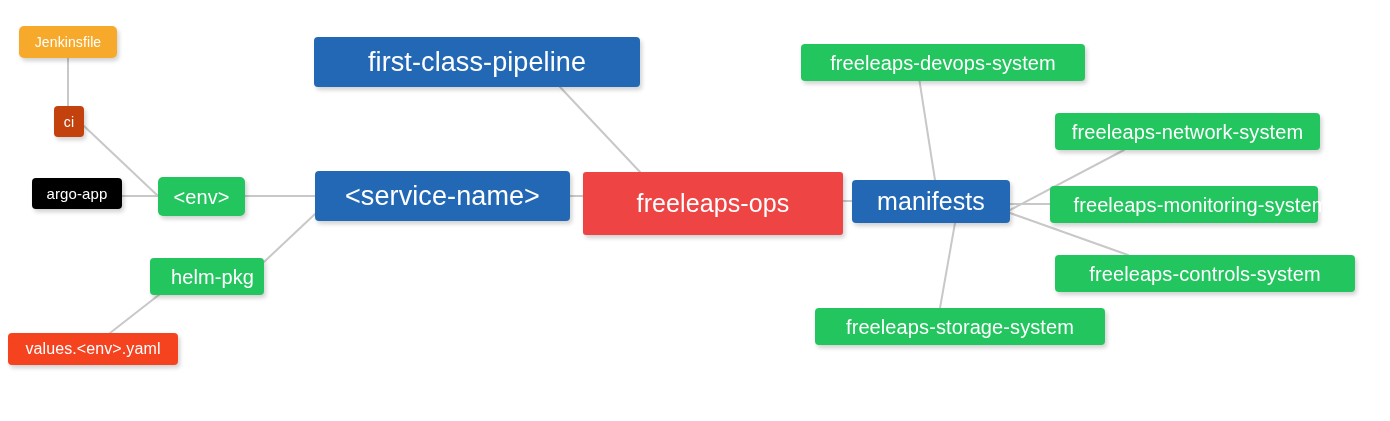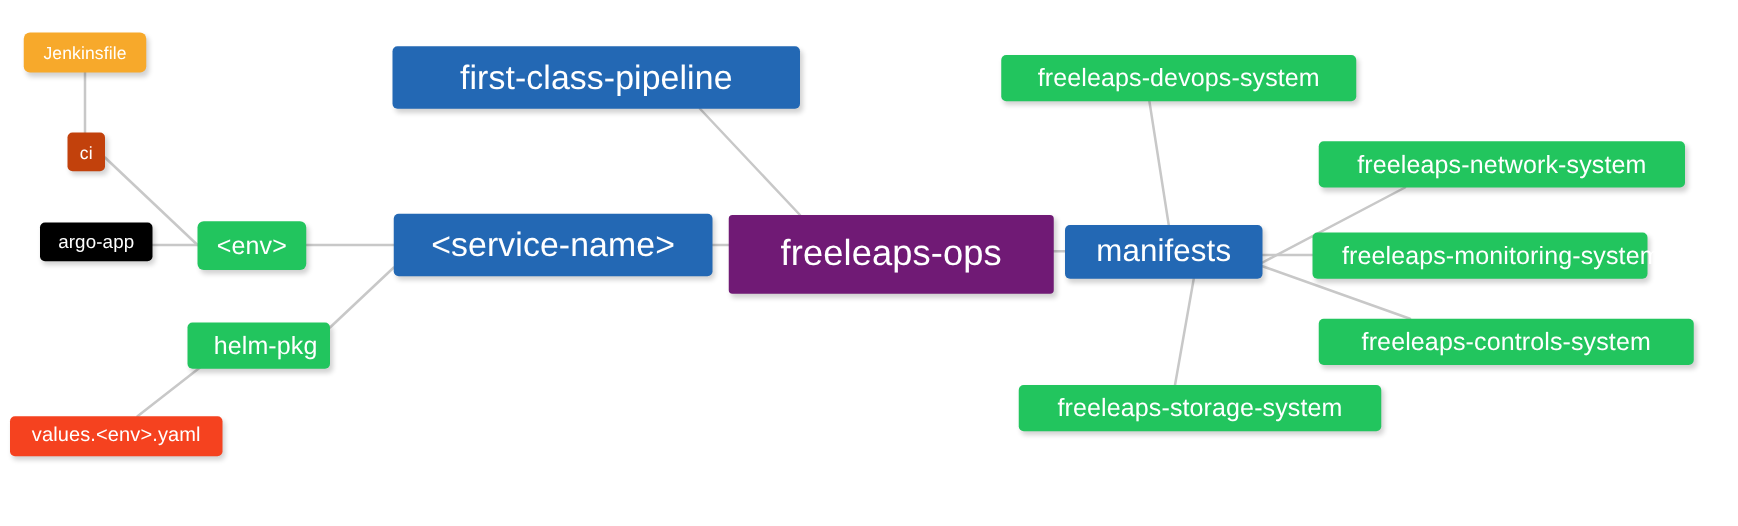--- a/index.html
+++ b/index.html
@@ -81,30 +81,30 @@
       </div>
       <div class="node" style="left: 8px; top: 333px; width: 170px; height: 32px; background: rgb(245, 66, 31); font-size: 16px; border-radius: 4px;">
         <span class="node-label">values.&lt;env&gt;.yaml</span>
       </div>
       <div class="node" style="left: 314px; top: 37px; width: 326px; height: 50px; background: rgb(35, 104, 180); font-size: 27px; border-radius: 4px;">
         <span class="node-label">first-class-pipeline</span>
       </div>
       <div class="node" style="left: 315px; top: 171px; width: 255px; height: 50px; background: rgb(35, 104, 180); font-size: 27px; border-radius: 4px;">
         <span class="node-label">&lt;service-name&gt;</span>
       </div>
-      <div class="node" style="left: 583px; top: 172px; width: 260px; height: 63px; background: #701a75; font-size: 29px; border-radius: 3px;">
+      <div class="node" style="left: 583px; top: 172px; width: 260px; height: 63px; background: #ef4444; font-size: 25px; border-radius: 3px;">
         <span class="node-label">freeleaps-ops</span>
       </div>
       <div class="node" style="left: 852px; top: 180px; width: 158px; height: 43px; background: rgb(35, 104, 180); font-size: 25px; border-radius: 4px;">
         <span class="node-label">manifests</span>
       </div>
       <div class="node" style="left: 801px; top: 28px; width: 284px; height: 37px; background: rgb(34, 197, 94); font-size: 20px; border-radius: 4px; margin-top: 16px;">
         <span class="node-label">freeleaps-devops-system</span>
       </div>
-      <div class="node" style="left: 1055px; top: 113px; width: 293px; height: 37px; background: rgb(34, 197, 94); font-size: 20px; border-radius: 4px;">
+      <div class="node" style="left: 1055px; top: 113px; width: 265px; height: 37px; background: rgb(34, 197, 94); font-size: 20px; border-radius: 4px;">
         <span class="node-label">freeleaps-network-system</span>
       </div>
       <div class="node" style="left: 1050px; top: 186px; width: 268px; height: 37px; background: rgb(34, 197, 94); font-size: 20px; border-radius: 4px; padding-left: 44px;">
         <span class="node-label">freeleaps-monitoring-system</span>
       </div>
       <div class="node" style="left: 1055px; top: 255px; width: 300px; height: 37px; background: rgb(34, 197, 94); font-size: 20px; border-radius: 4px;">
         <span class="node-label">freeleaps-controls-system</span>
       </div>
       <div class="node" style="left: 815px; top: 308px; width: 290px; height: 37px; background: rgb(34, 197, 94); font-size: 20px; border-radius: 4px;">
         <span class="node-label">freeleaps-storage-system</span>

